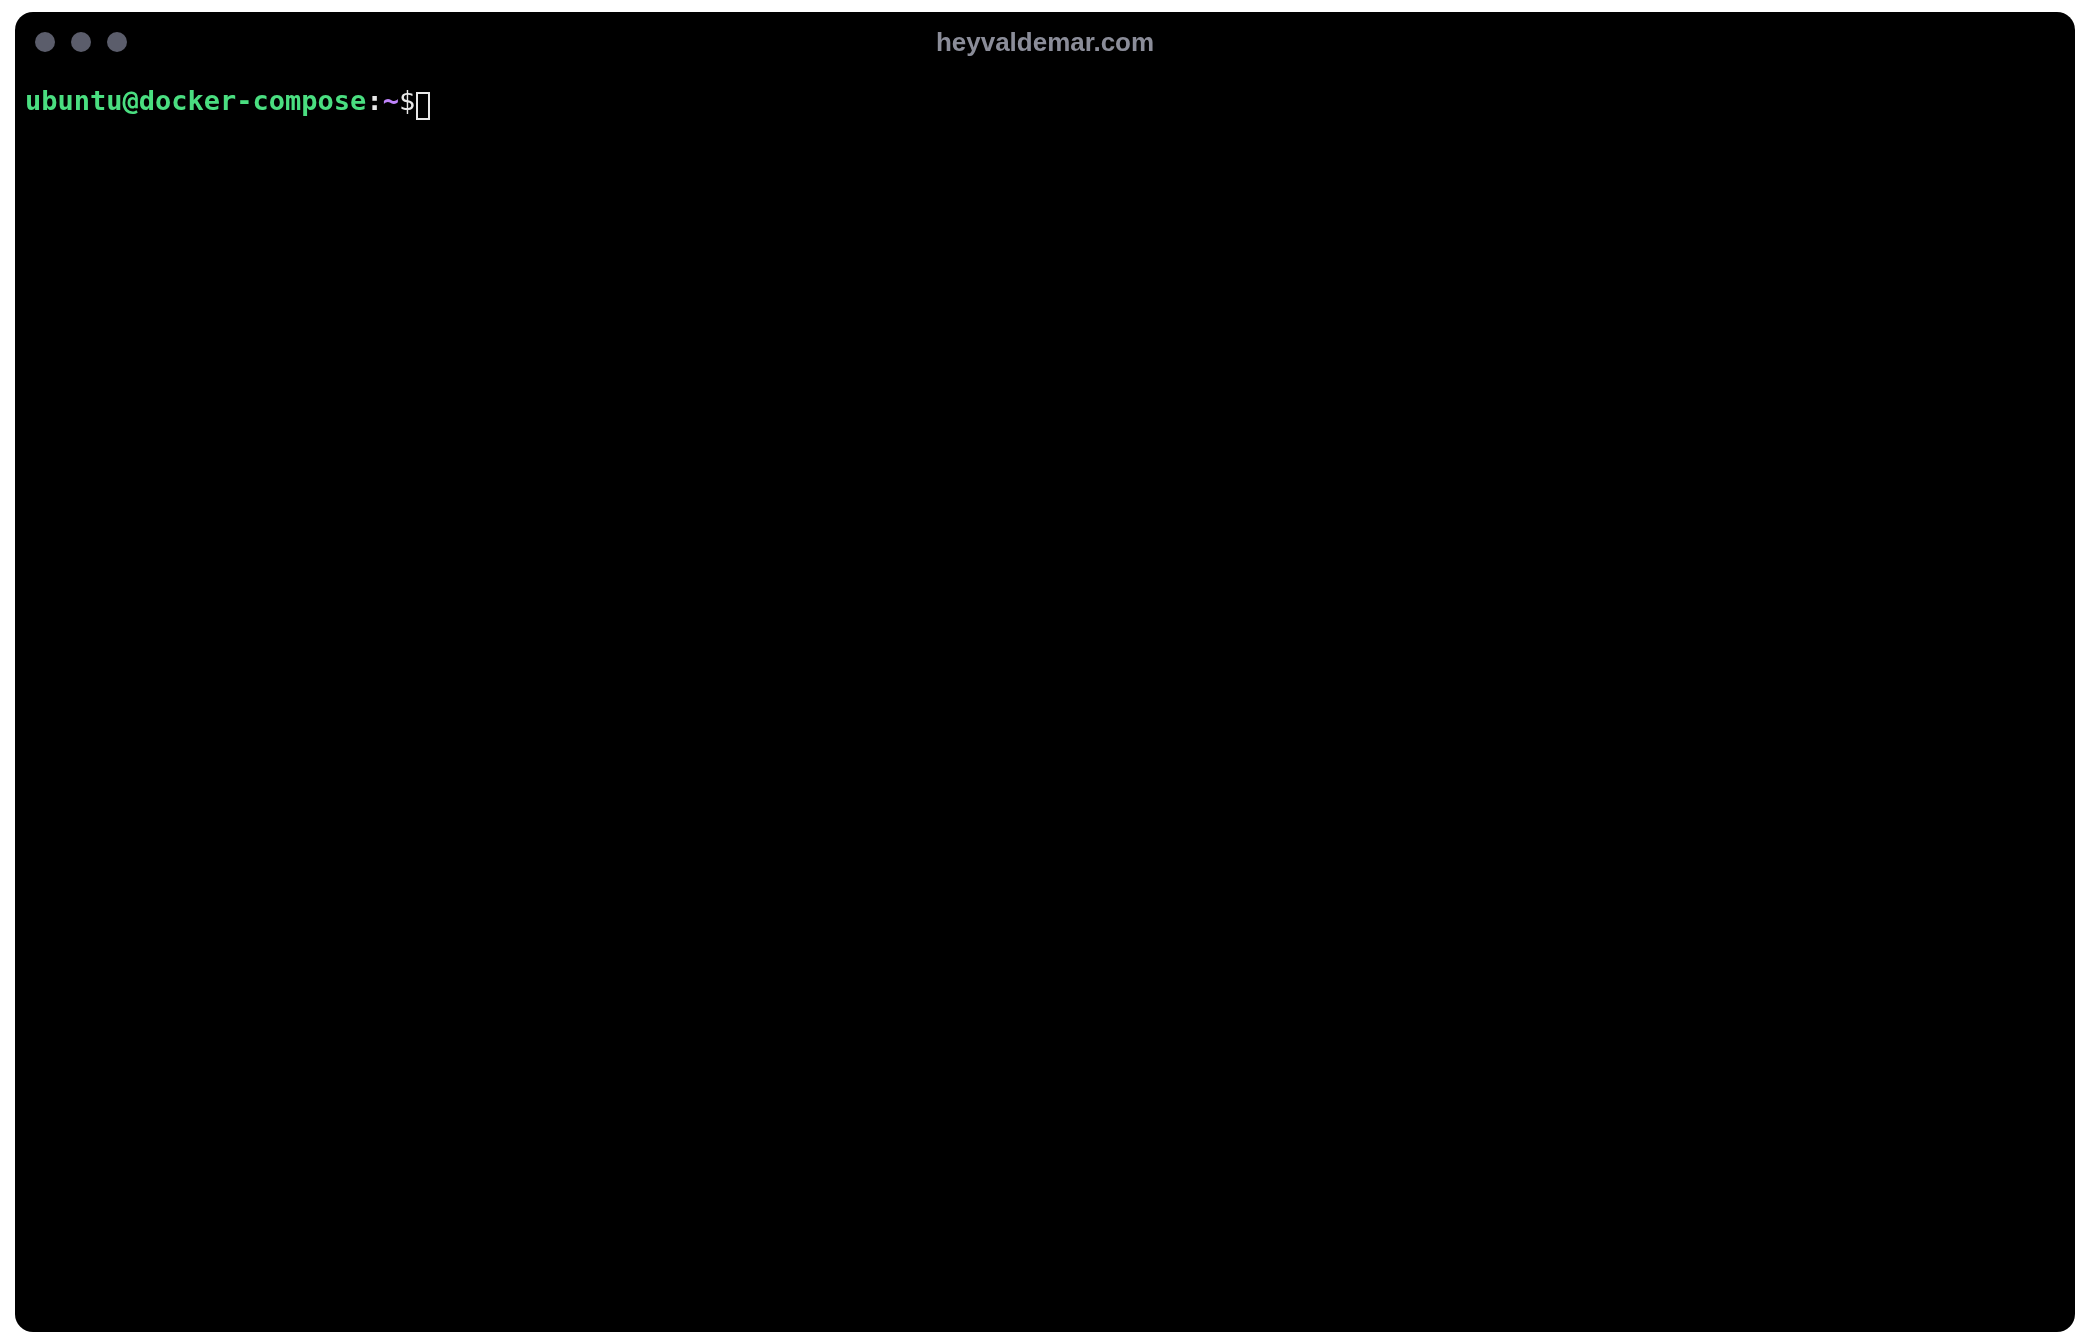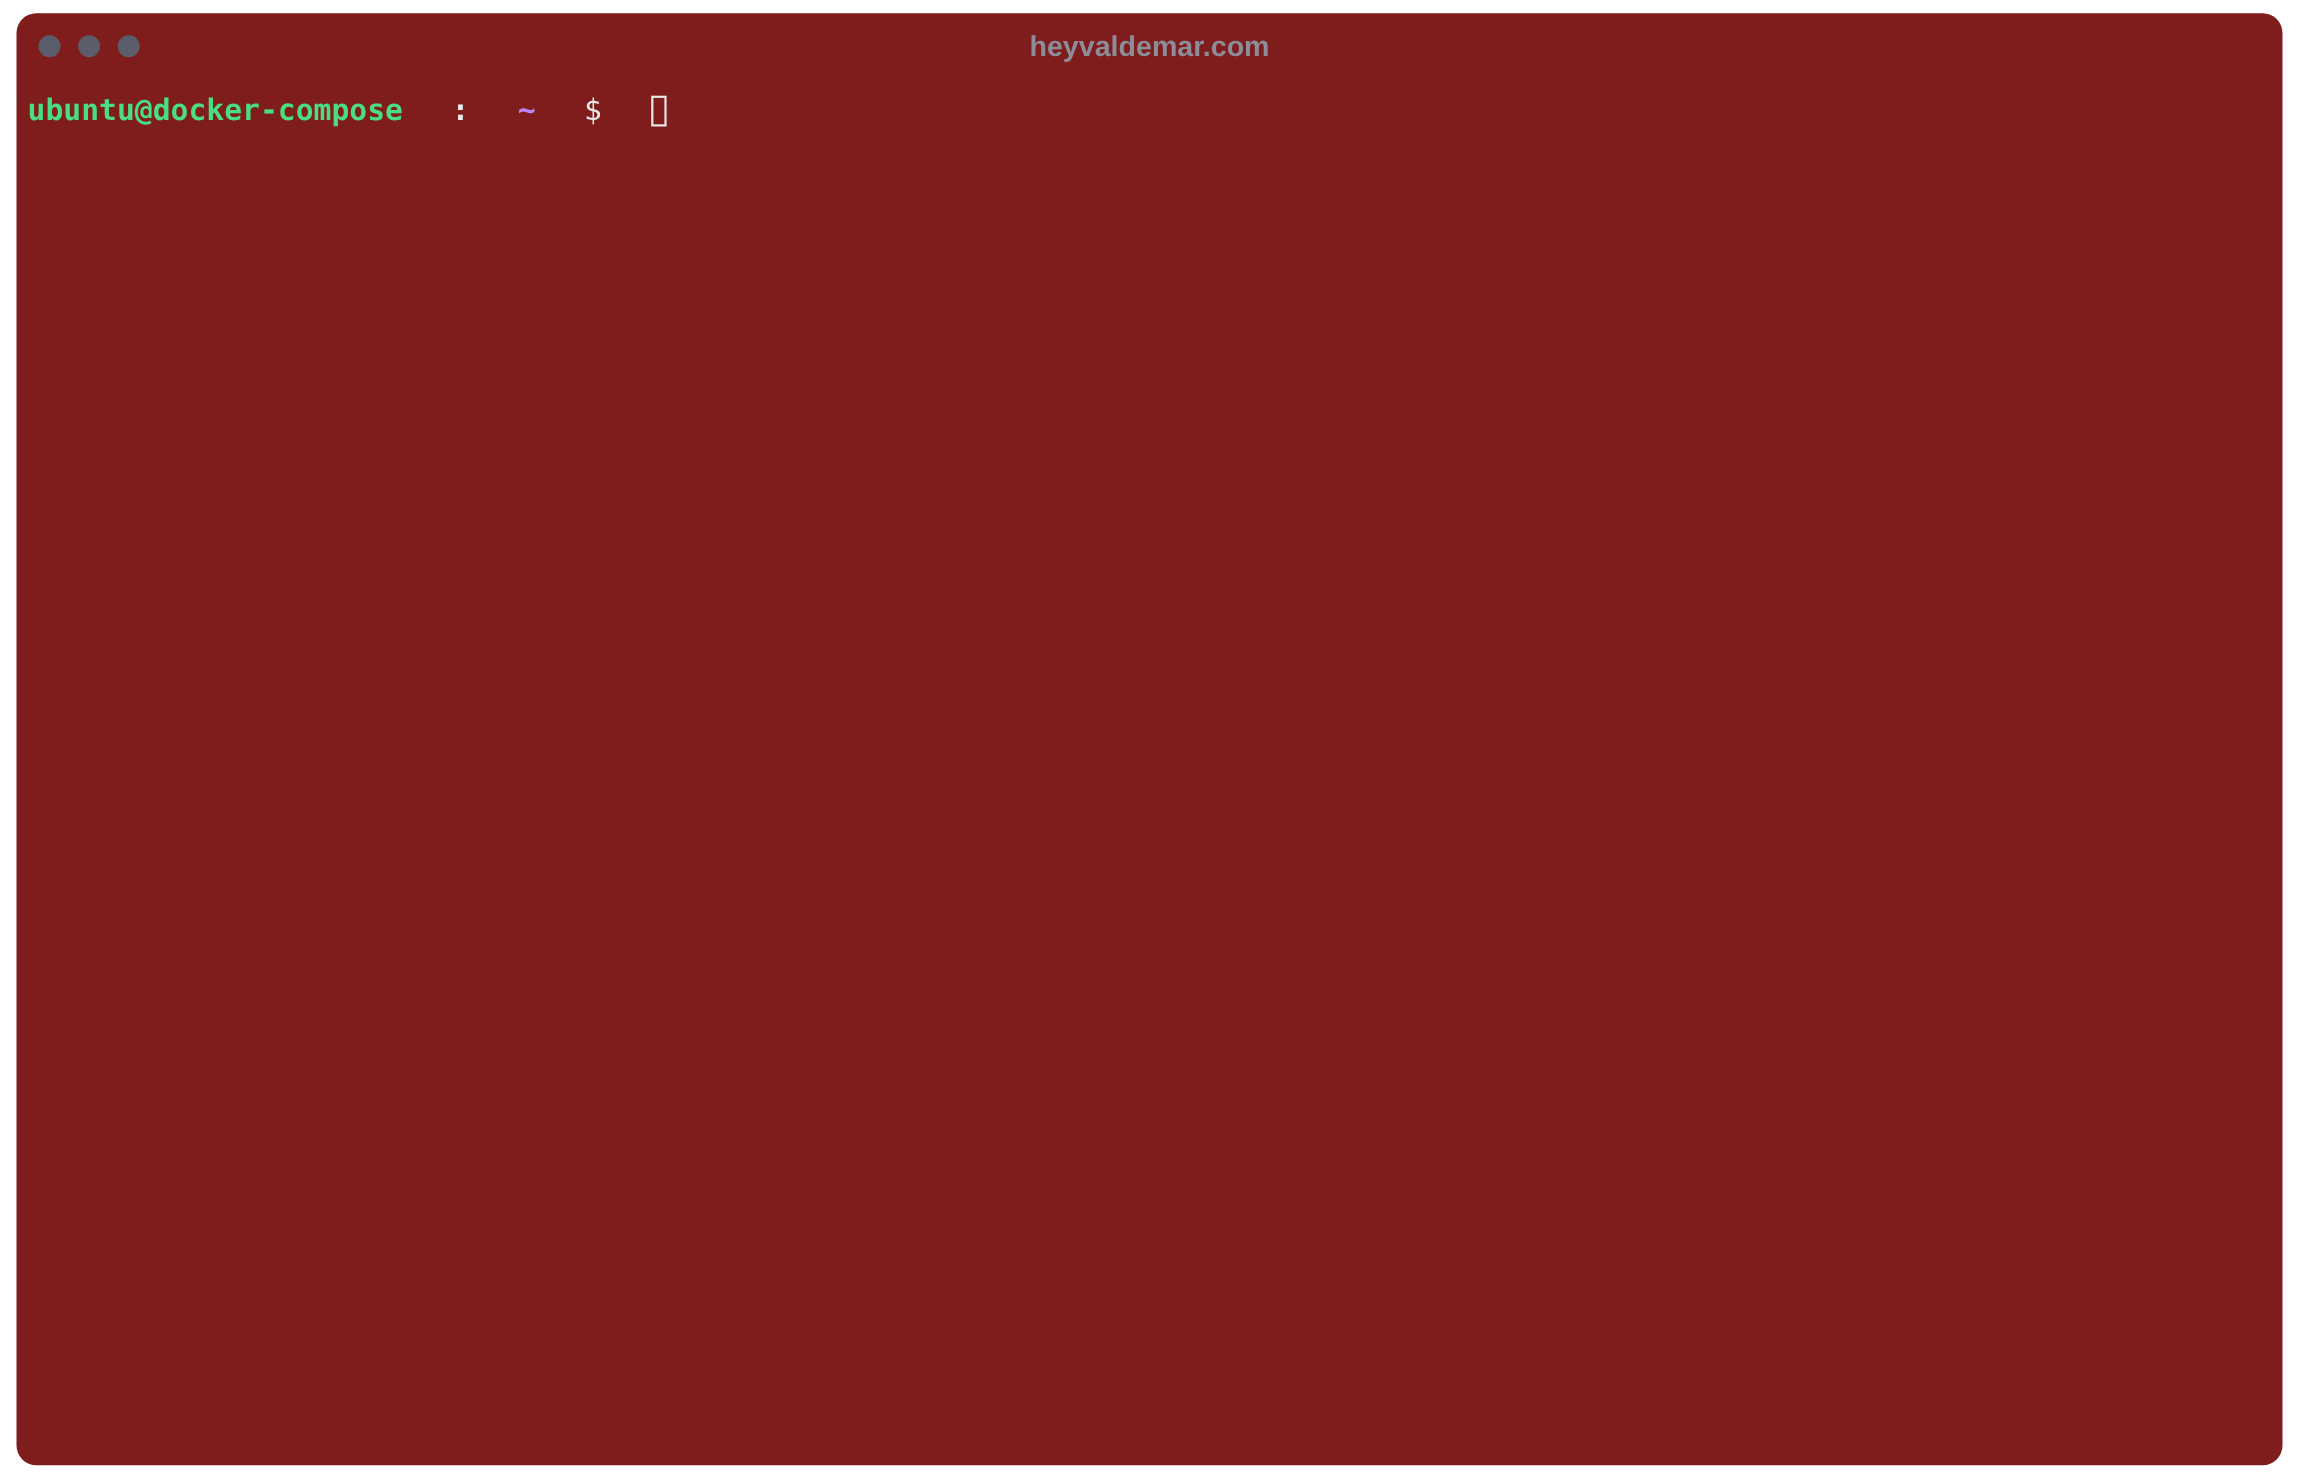--- a/index.html
+++ b/index.html
@@ -12,21 +12,21 @@
       font-family: 'Menlo', 'Monaco', 'Consolas', monospace;
       width: 2090px;
       height: 1344px;
       display: flex;
       align-items: center;
       justify-content: center;
     }
     .terminal-window {
       width: 2060px;
       height: 1320px;
-      background: #7f1d1d;
+      background: #000000;
       border-radius: 18px;
       overflow: hidden;
       display: flex;
       flex-direction: column;
     }
     .title-bar {
       height: 60px;
       display: flex;
       align-items: center;
       padding: 0 20px;
@@ -53,23 +53,22 @@
       font-family: -apple-system, BlinkMacSystemFont, 'Segoe UI', sans-serif;
     }
     .terminal-body {
       flex: 1;
       padding: 10px 10px;
       font-size: 27px;
       line-height: 1.4;
     }
     .terminal-line {
       display: flex;
-      align-items: center;
+      align-items: flex-end;
       white-space: pre;
-      gap: 44px;
     }
     .prompt-user-host {
       color: #4ade80;
       font-weight: bold;
     }
     .prompt-colon {
       color: #e8e8e8;
       font-weight: bold;
     }
     .prompt-path {

